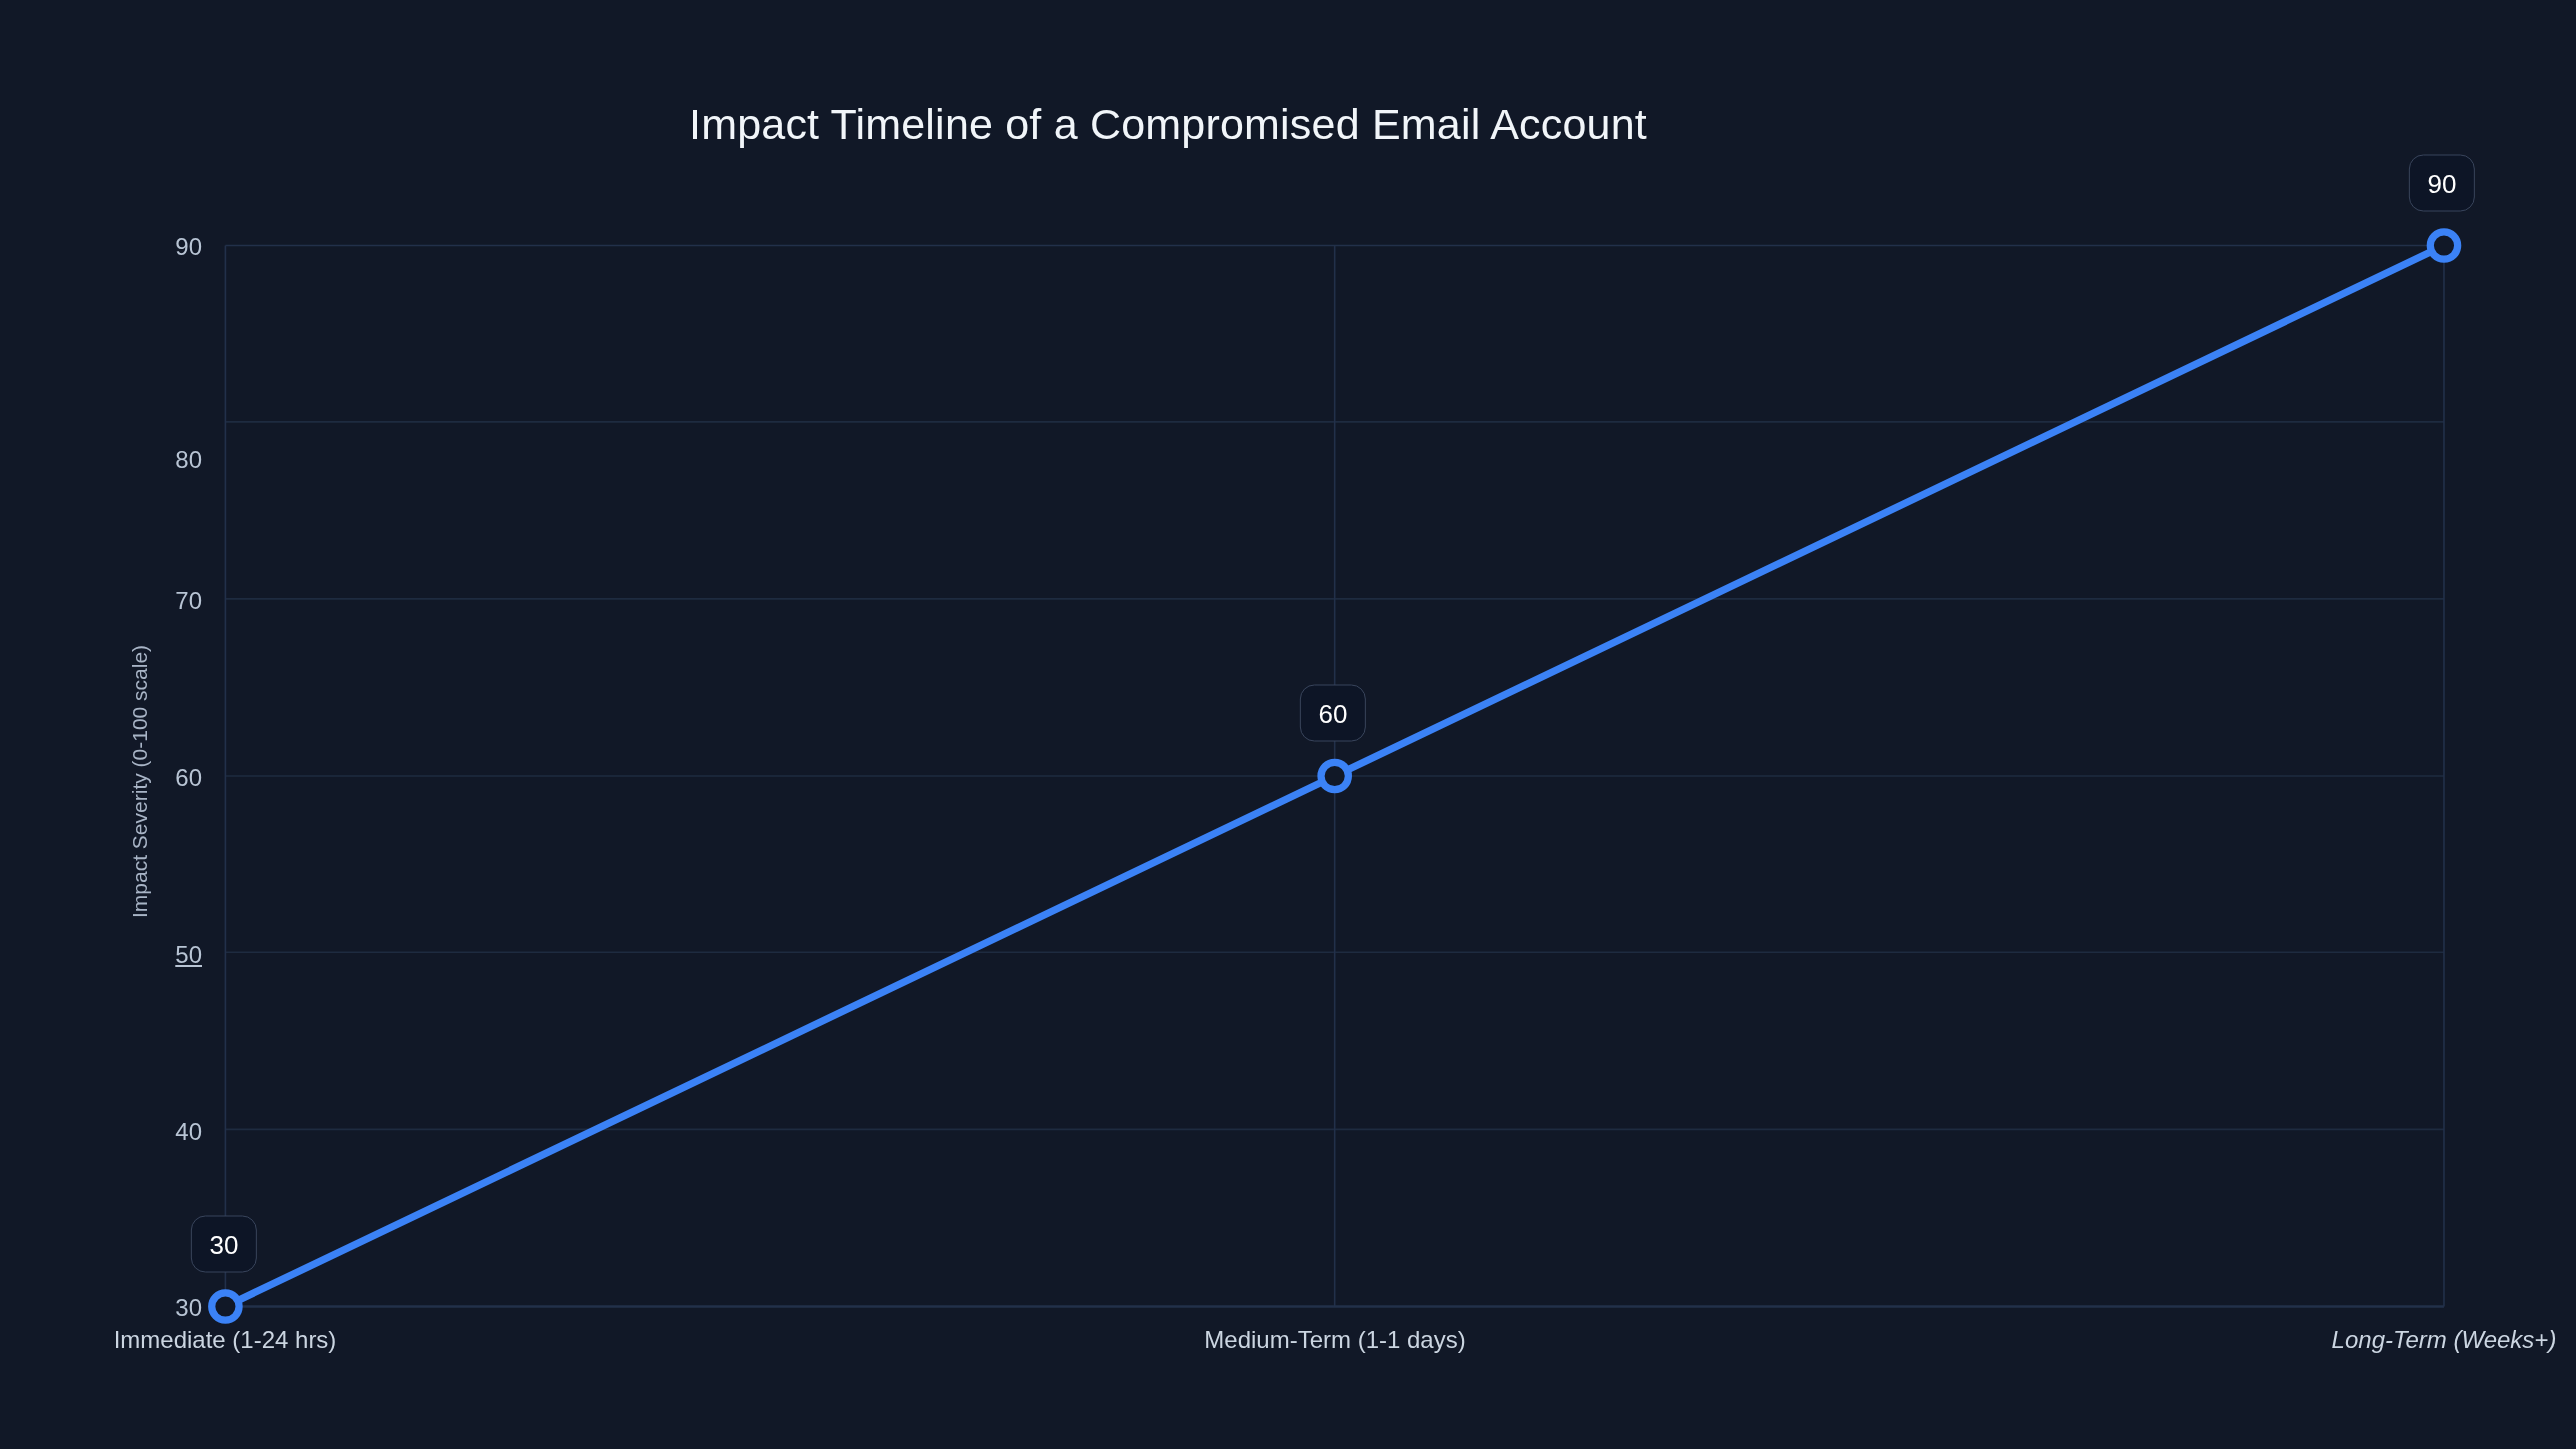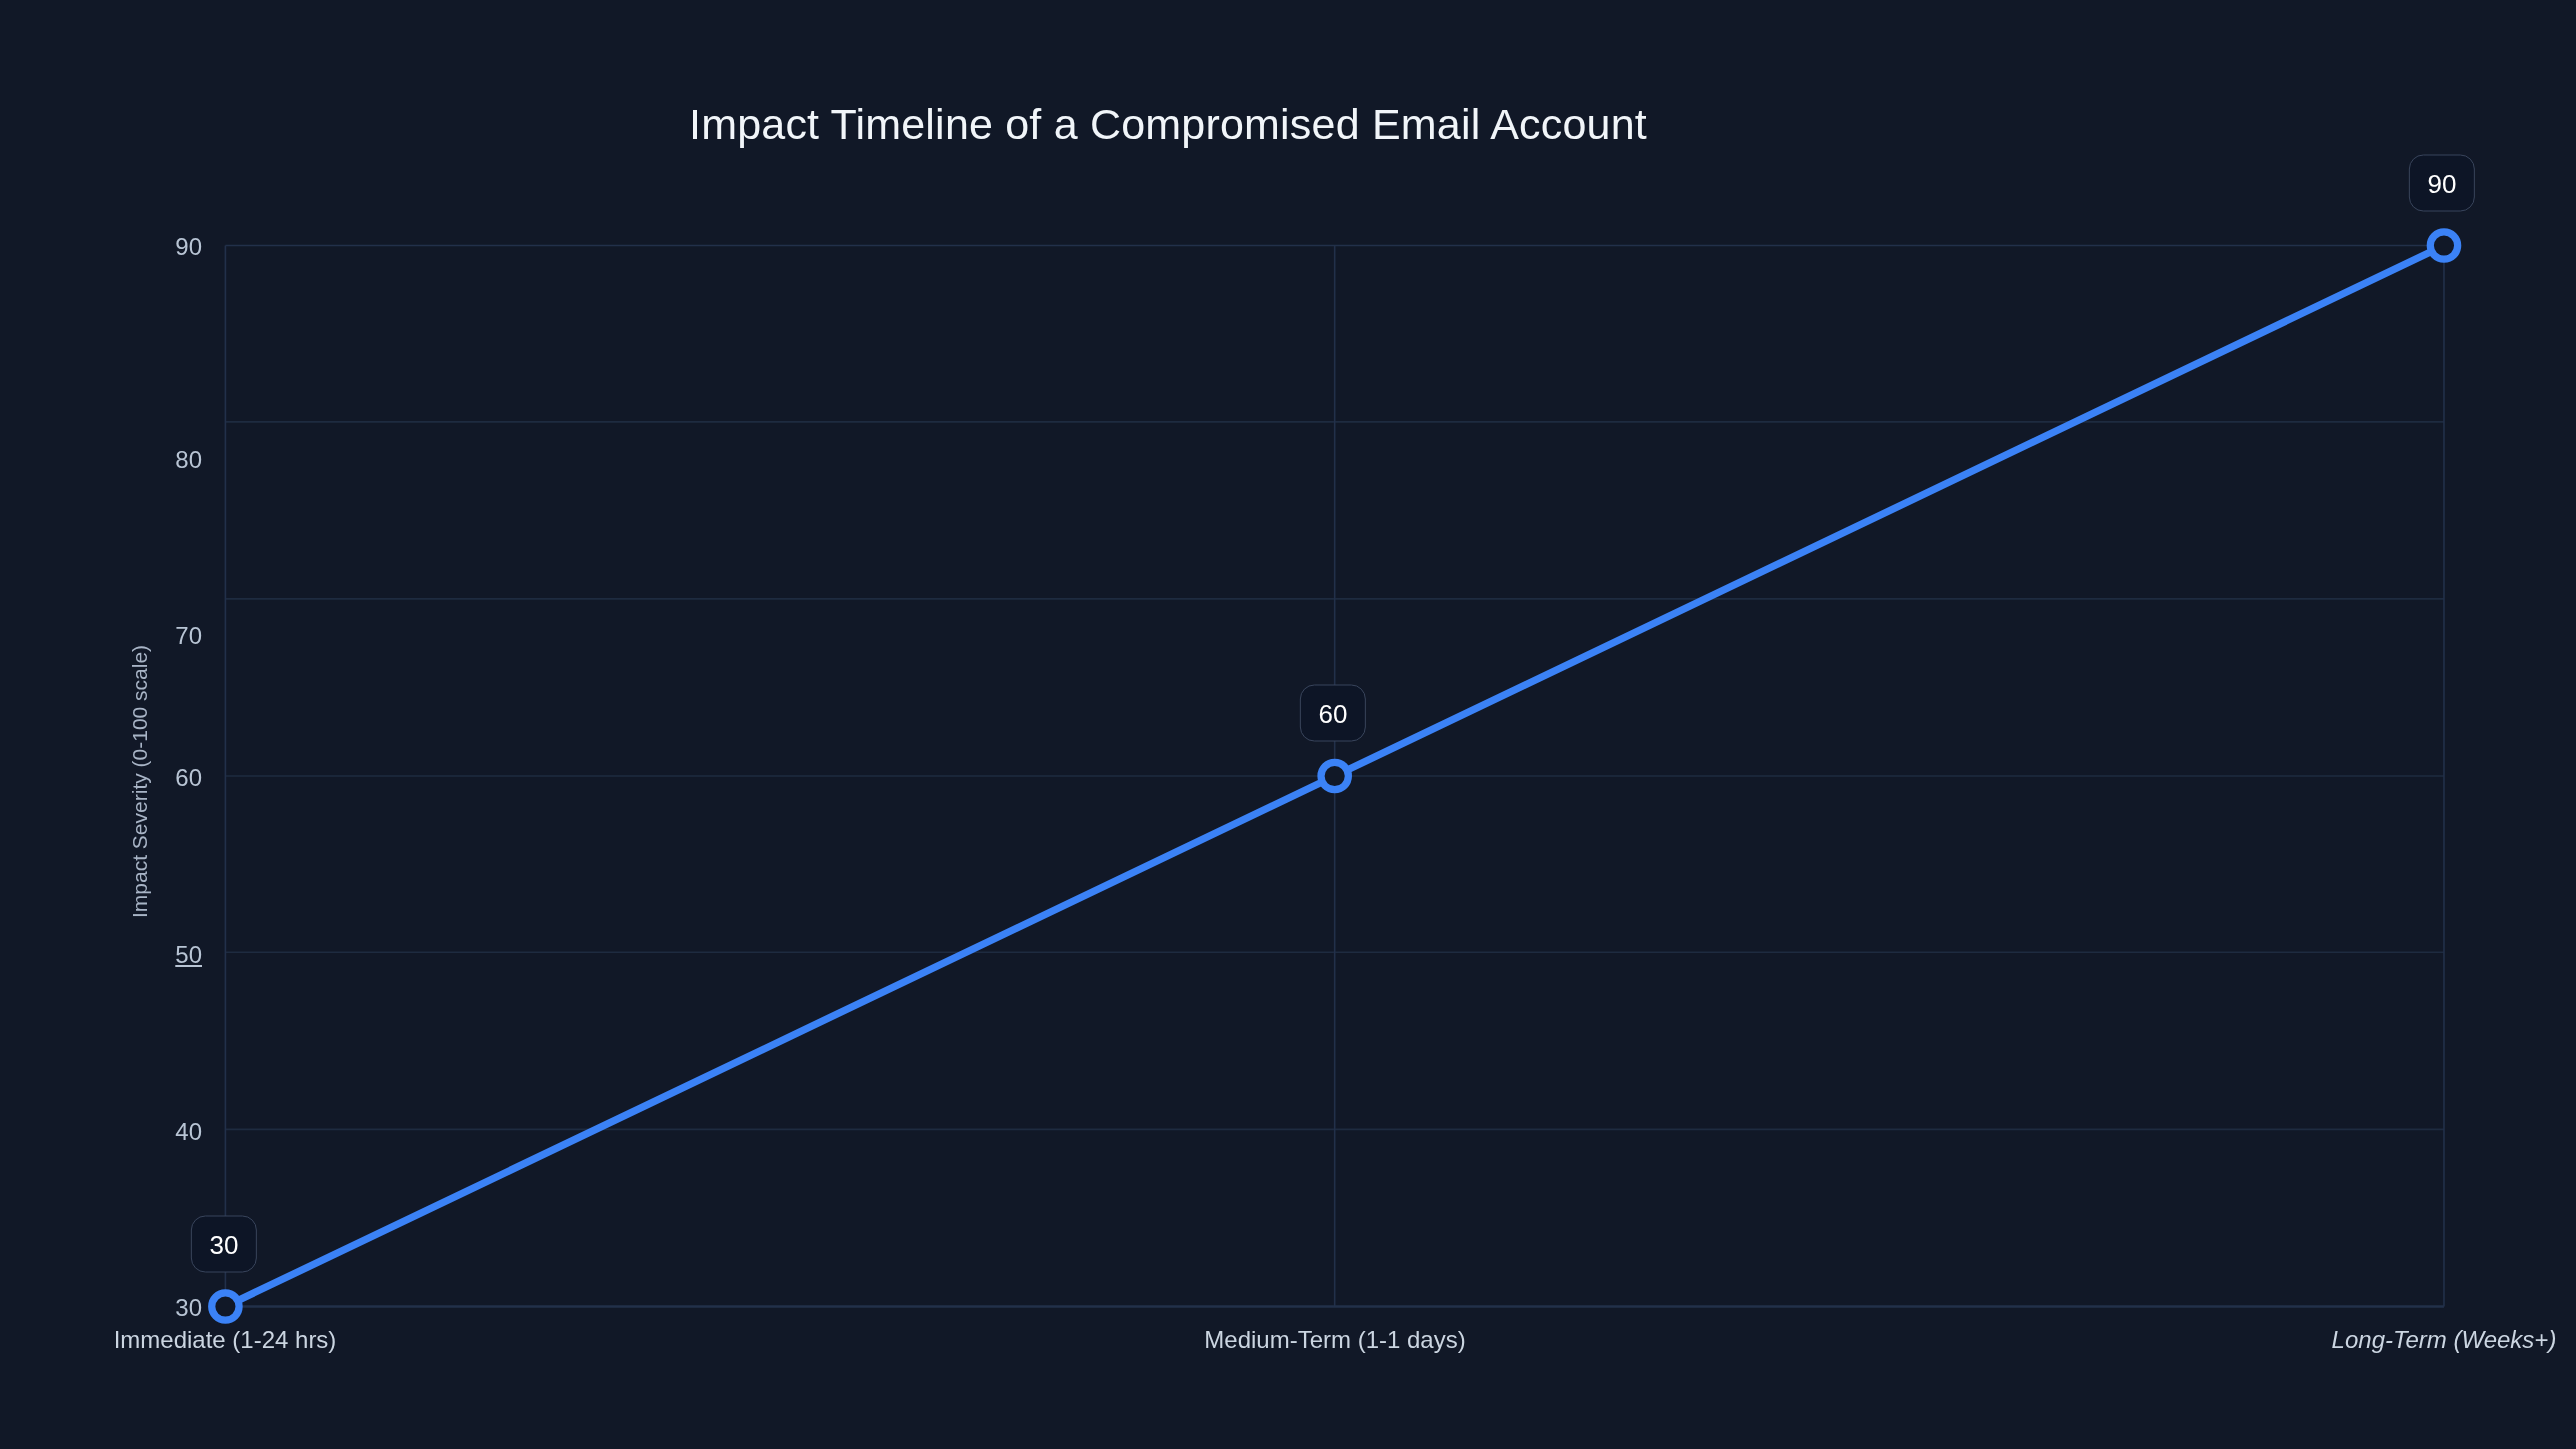--- a/index.html
+++ b/index.html
@@ -111,21 +111,21 @@
       <circle cx="280" cy="1623" r="17" fill="#111827" stroke="#3b82f6" stroke-width="9"></circle>
       <circle cx="1658" cy="964" r="17" fill="#111827" stroke="#3b82f6" stroke-width="9"></circle>
       <circle cx="3036" cy="305" r="17" fill="#111827" stroke="#3b82f6" stroke-width="9"></circle>
     </g>
   </svg>
 
   <div id="y-axis-title" style="left:129px; top:918px;">Impact Severity (0-100 scale)</div>
 
   <div class="axis-tick-label" style="left:121px; top:235px; width:81px;">90</div>
   <div class="axis-tick-label" style="left:121px; top:420px; width:81px;margin-top:28px;">80</div>
-  <div class="axis-tick-label" style="left:121px; top:624px; width:81px;">70</div>
+  <div class="axis-tick-label" style="left:121px; top:589px; width:81px;">70</div>
   <div class="axis-tick-label" style="left:121px; top:766px; width:81px;">60</div>
   <div class="axis-tick-label" style="left:121px; top:943px; width:81px;text-decoration:underline;">50</div>
   <div class="axis-tick-label" style="left:121px; top:1120px; width:81px;">40</div>
   <div class="axis-tick-label" style="left:121px; top:1296px; width:81px;">30</div>
 
   <div class="x-tick-label" style="left:225px;  top:1328px;">Immediate (1-24 hrs)</div>
   <div class="x-tick-label" style="left:1335px; top:1328px;">Medium-Term (1-1 days)</div>
   <div class="x-tick-label" style="left:2444px; top:1328px;font-style:italic;">Long-Term (Weeks+)</div>
 
   <div class="point-badge" style="left:224px; top:1244px;">30</div>

